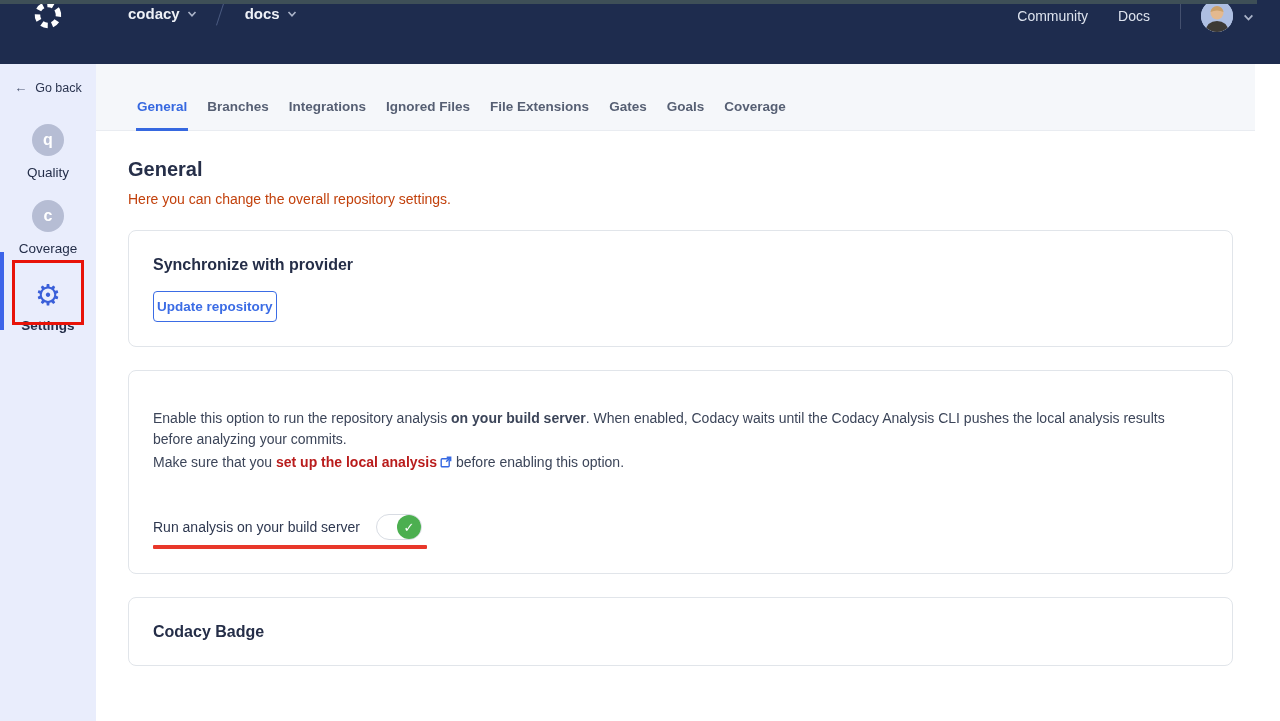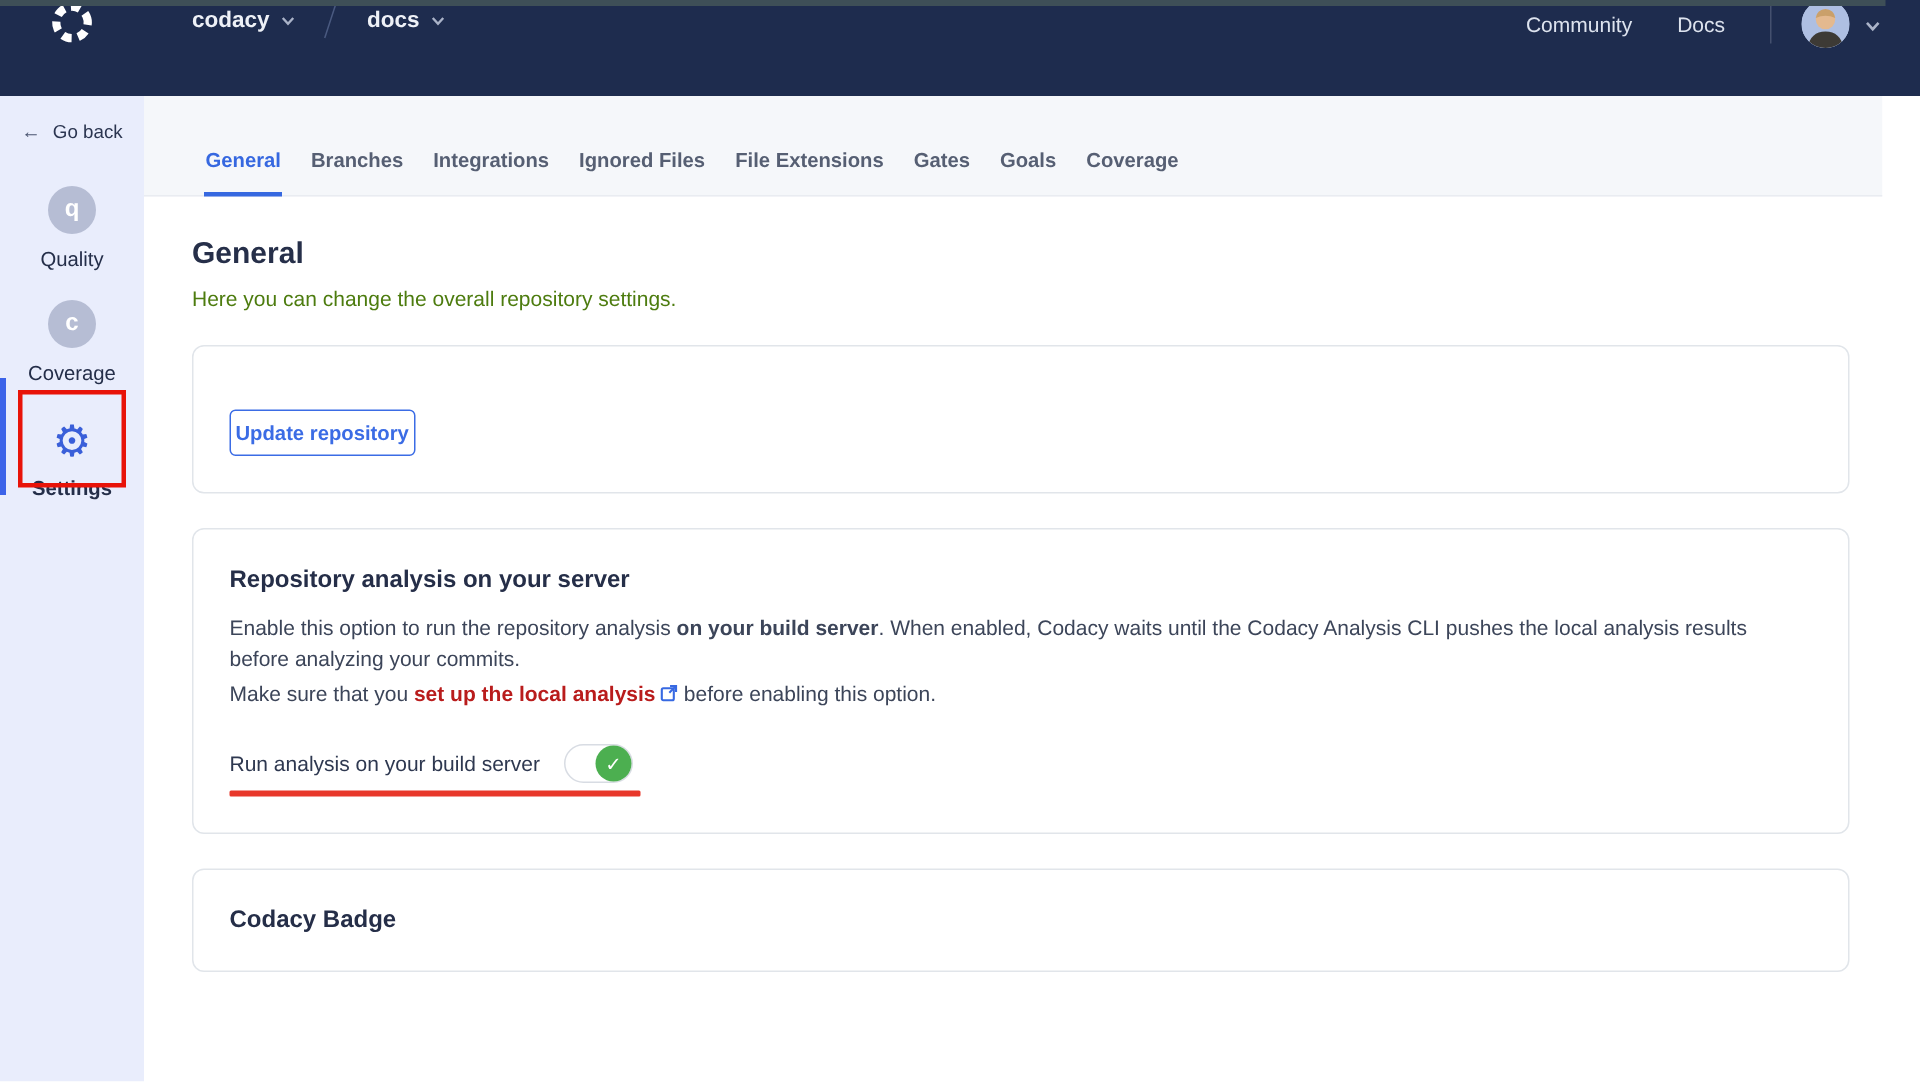--- a/index.html
+++ b/index.html
@@ -53,37 +53,37 @@
 
   .tabband { width:100%; height:67px; background:#f5f7fa; border-bottom:1px solid #e9ecf1;
              display:flex; align-items:flex-end; padding-left:40px; }
   .tab { font-size:13.5px; font-weight:600; color:#565f73; padding:0 1px 14px 1px;
          margin-right:18px; cursor:pointer; border-bottom:3px solid transparent;
          margin-bottom:-1px; white-space:nowrap; }
   .tab.active { color:#3668e0; border-bottom-color:#3668e0; }
 
   .content { padding:27px 0 0 32px; }
   .page-title { font-size:20px; font-weight:700; color:#262f49; }
-  .page-sub { margin-top:10px; font-size:14px; color:#4d7c0f; }
+  .page-sub { margin-top:10px; font-size:14px; color:#c2410c; }
 
   .card { width:1105px; background:#fff; border:1px solid #e1e5ea; border-radius:8px;
           padding:25px 24px 24px 24px; margin-top:23px; }
   .card h3 { font-size:16px; font-weight:700; color:#252e48; }
   .card p { margin-top:12px; font-size:14px; color:#3c4559; line-height:21px; }
   .card p.tight { margin-top:2px; }
   b.inline { font-weight:700; }
   .link { color:#b91c1c; font-weight:700; cursor:pointer; }
   .ext-ic { display:inline-block; vertical-align:-1px; margin-left:3px; }
 
   .btn-outline { margin-top:17px; display:inline-block; background:#fff; color:#3b6ce5;
                  border:1.5px solid #3b6ce5; border-radius:4px; font-size:13.5px;
                  font-weight:700; padding:7px 3px; cursor:pointer;
                  font-family:"Liberation Sans", sans-serif; }
 
-  .toggle-row { margin-top:22px; display:flex; align-items:center; gap:16px; }
+  .toggle-row { margin-top:40px; display:flex; align-items:center; gap:16px; }
   .toggle-label { font-size:14px; color:#2e3850; }
   .toggle { position:relative; width:46px; height:26px; border-radius:13px; background:#fff;
             border:1px solid #d8dce3; cursor:pointer; flex:0 0 auto; }
   .knob { position:absolute; right:0px; top:0px; width:24px; height:24px; border-radius:50%;
           background:#4caf50; color:#fff; font-size:13px; display:flex; align-items:center;
           justify-content:center; }
   .annot-underline { width:274px; height:4px; background:#e8372a; margin-top:5px;
                      border-radius:1px; }
 </style>
 </head>
@@ -168,25 +168,25 @@
       <div class="tab">Gates</div>
       <div class="tab">Goals</div>
       <div class="tab">Coverage</div>
     </div>
 
     <div class="content">
       <h1 class="page-title">General</h1>
       <div class="page-sub">Here you can change the overall repository settings.</div>
 
       <section class="card">
+        <h3>Synchronize with provider</h3>
         <button class="btn-outline">Update repository</button>
       </section>
 
       <section class="card">
-        <h3>Repository analysis on your server</h3>
         <p><span>Enable this option to run the repository analysis </span><b class="inline">on your build server</b><span>. When enabled, Codacy waits until the Codacy Analysis CLI pushes the local analysis results before analyzing your commits.</span></p>
         <p class="tight"><span>Make sure that you </span><span class="link">set up the local analysis</span><span class="ext-ic"><svg width="12" height="12" viewBox="0 0 12 12">
                 <rect x="1.2" y="2.8" width="8" height="8" rx="1" fill="none" stroke="#3769e2" stroke-width="1.4"></rect>
                 <path d="M6.7 1.3 h4 v4" fill="none" stroke="#3769e2" stroke-width="1.4"></path>
                 <path d="M10.5 1.5 L6.2 5.8" stroke="#3769e2" stroke-width="1.4"></path>
               </svg></span><span> before enabling this option.</span></p>
         <div class="toggle-row">
           <span class="toggle-label">Run analysis on your build server</span>
           <span class="toggle">
             <span class="knob">✓</span>

